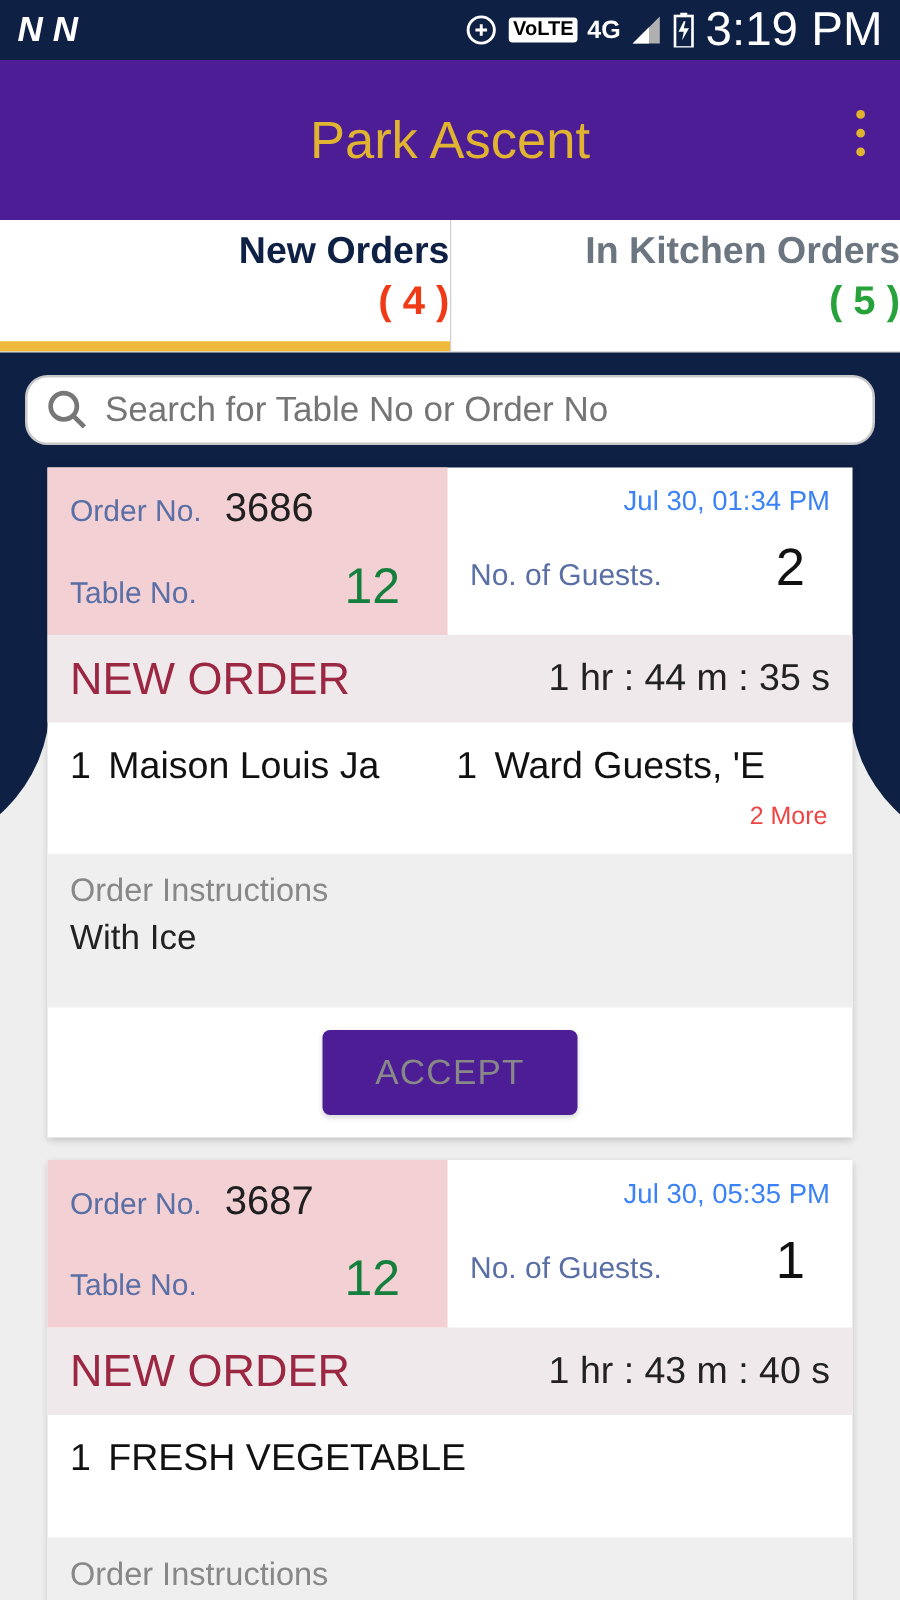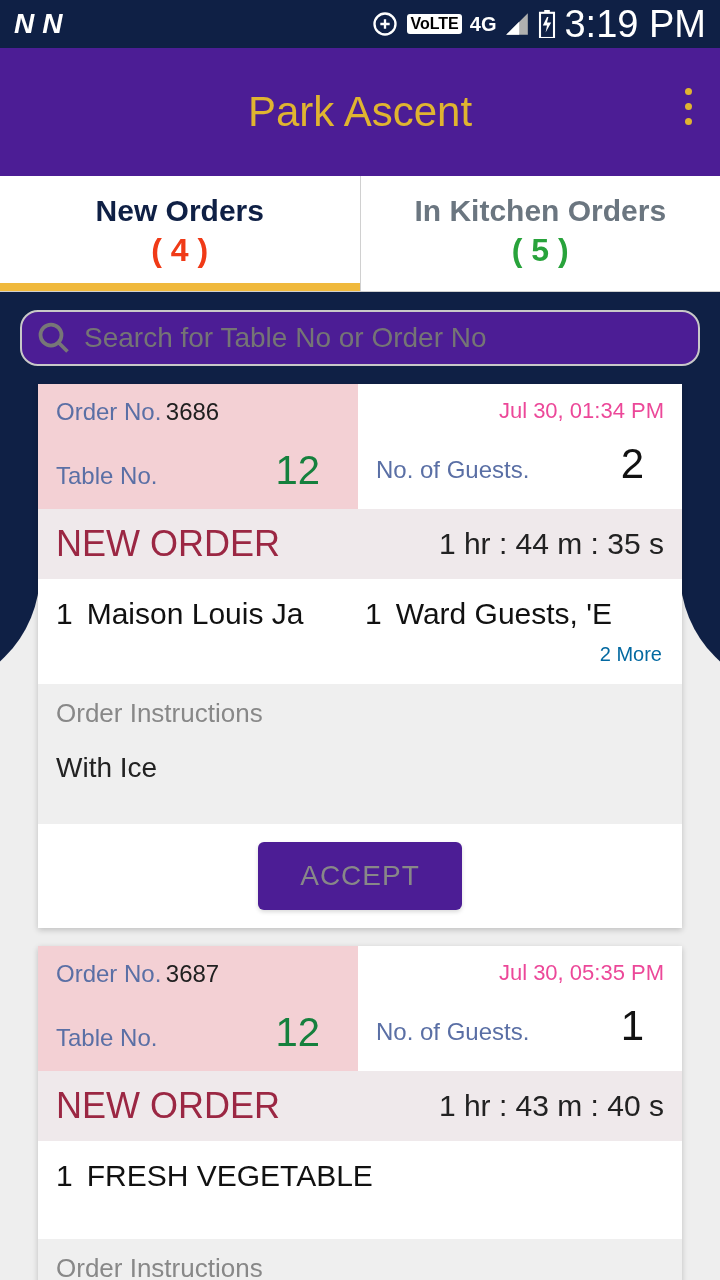--- a/index.html
+++ b/index.html
@@ -30,39 +30,39 @@
     height: 128px;
     display: flex;
     align-items: center;
     justify-content: center;
     position: relative;
   }
   .app-title { color: #e0b430; font-size: 42px; font-weight: 400; }
   .kebab { position:absolute; right:28px; top:40px; display:flex; flex-direction:column; gap:8px; }
   .kebab span { width:7px; height:7px; background:#e0b430; border-radius:50%; display:block; }
   .tabs { display:flex; background:#fff; border-bottom: 1px solid #d0d0d0; }
-  .tab { flex:1; text-align:center; padding: 18px 0 14px; }
+  .tab { flex:1; text-align:right; padding: 8px 0 14px; }
   .tab-title { font-size:30px; font-weight:700; }
   .tab-count { font-size:32px; font-weight:700; margin-top:4px; }
   .tab.active .tab-title { color:#0f2045; }
   .tab.active { border-bottom: 8px solid #f0b93c; }
   .tab:not(.active) .tab-title { color:#6b7680; }
   .count-red { color:#f03a17; }
   .count-green { color:#28a33b; }
   .vline { width:1px; background:#d0d0d0; }
   .below-tabs { background:#0f2045; padding: 18px 20px 0; height:200px; position:relative; }
   .curve-left, .curve-right {
     position:absolute; background:#0f2045; width:120px; height:300px;
     bottom:-200px; border-radius:0 120px 120px 0;
   }
   .curve-left { left:-80px; border-radius: 0 0 120px 0; }
   .curve-right { right:-80px; border-radius: 0 0 0 120px; }
   .search-wrap { position:relative; z-index:2; }
   .search {
-    background:#4c1d95; border-radius:18px; height:56px;
+    background:#ffffff; border-radius:18px; height:56px;
     display:flex; align-items:center; padding:0 14px;
     border: 2px solid #c8c8c8;
   }
   .search svg { flex: 0 0 auto; }
   .search input {
     border:none; outline:none; font-size:28px; color:#888; width:100%;
     margin-left:12px; background:transparent;
   }
   .cards-area {
     position:absolute;
@@ -71,35 +71,35 @@
     z-index:3;
   }
   .card {
     background:#fff; margin: 18px 38px;
     box-shadow: 0 2px 6px rgba(0,0,0,0.2);
   }
   .card-head { display:flex; }
   .head-left { background:#f3d0d4; padding:14px 18px 16px; width:320px; }
   .head-right { flex:1; padding:14px 18px 16px; text-align:right; }
   .lbl { color:#5a6fa5; font-size:24px; }
-  .ord-no { color:#202020; font-size:24px; }
+  .ord-no { color:#202020; font-size:32px; margin-left:14px; }
   .row2 { display:flex; align-items:baseline; margin-top:22px; }
   .tbl-no { color:#15803d; font-size:40px; font-weight:400; margin-left:auto; padding-right:20px;}
-  .date { color:#ec4899; font-size:22px; }
+  .date { color:#3b82f6; font-size:22px; }
   .guests-row { display:flex; align-items:baseline; margin-top:16px; }
   .guests-val { color:#111; font-size:42px; font-weight:400; margin-left:auto; padding-right:20px;}
   .status-row { background:#efe9eb; display:flex; padding:14px 18px; align-items:center; }
   .new-order { color:#9b2743; font-size:36px; font-weight:500; }
   .elapsed { color:#222; font-size:30px; margin-left:auto; }
   .items-row { display:flex; padding:18px 18px 6px; gap:10px; }
   .item { flex:1; display:flex; gap:14px; font-size:30px; color:#111; }
-  .more { text-align:right; padding: 6px 20px 18px; color:#0369a1; font-size:20px;}
+  .more { text-align:right; padding: 6px 20px 18px; color:#ef4444; font-size:20px;}
   .instr { background:#efefef; padding:14px 18px 40px; }
   .instr-lbl { color:#888; font-size:26px; }
-  .instr-val { color:#222; font-size:28px; margin-top:23px; }
+  .instr-val { color:#222; font-size:28px; margin-top:6px; }
   .accept-row { padding: 18px 0; text-align:center; }
   .accept-btn {
     display:inline-block; background:#4c1d95; color:#888;
     font-size:28px; font-weight:500; padding: 18px 42px;
     border-radius:6px; box-shadow:0 2px 4px rgba(0,0,0,0.15);
     letter-spacing:1px;
   }
 </style>
 </head>
 <body>

